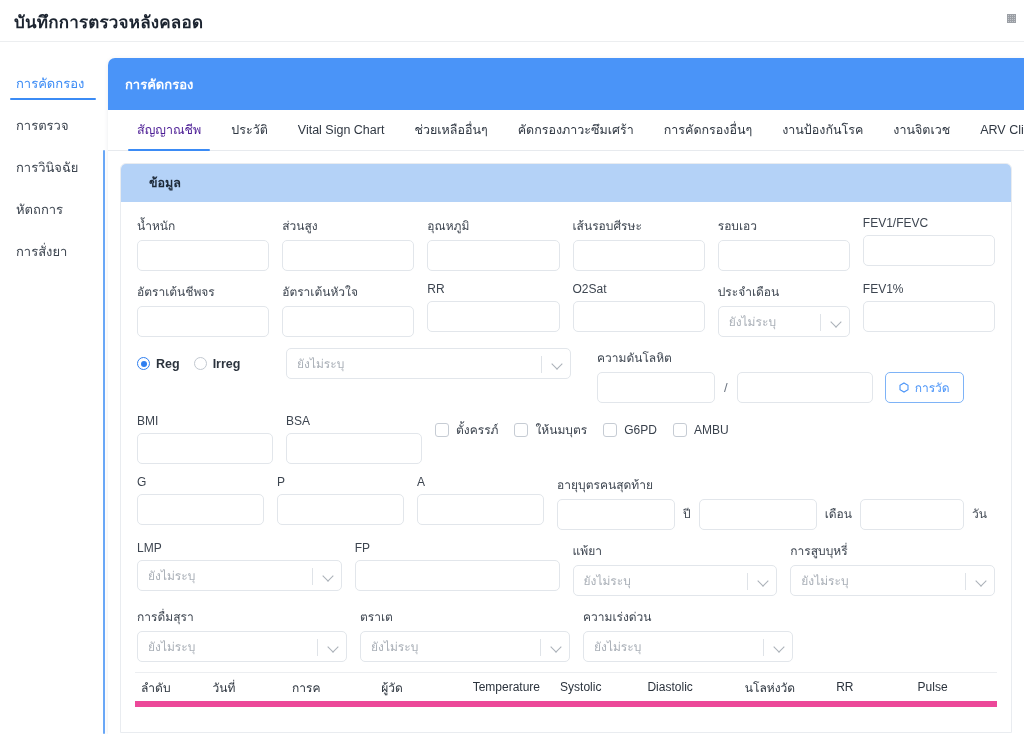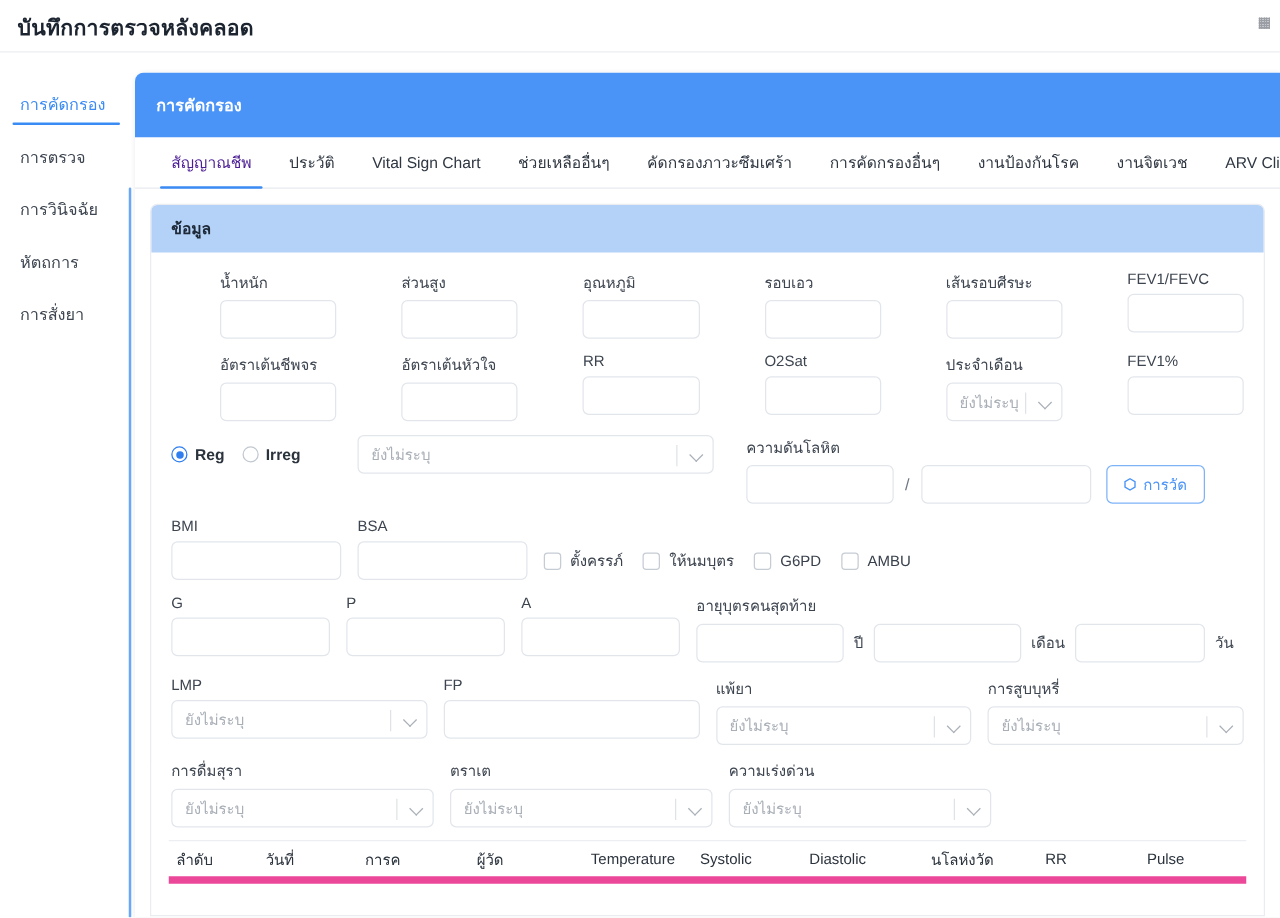--- a/index.html
+++ b/index.html
@@ -88,21 +88,21 @@
   }
 
   
   .card {
     margin: 12px 12px 0 12px; background: #fff;
     border: 1px solid #e9ecf0; border-radius: 6px 6px 0 0;
     height: 570px; overflow: hidden;
   }
   .card-head {
     height: 38px; background: #b4d2f7; display: flex; align-items: center;
-    padding-left: 16px;
+    padding-left: 28px;
   }
   .card-head-title { font-size: 12.5px; font-weight: bold; color: #1d2938; }
   .card-body { padding: 14px 16px 0 16px; position: relative; }
 
   
   .lbl { font-size: 12px; color: #3d4550; margin-bottom: 5px; display: block;
          white-space: nowrap; }
   .inp {
     height: 31px; border: 1px solid #e2e6eb; border-radius: 5px;
     background: #fff; width: 100%;
@@ -123,21 +123,21 @@
   }
   .caret::before {
     content: ""; position: absolute; left: 0; top: 0;
     width: 7px; height: 7px; border-right: 1.4px solid #aab0b8;
     border-bottom: 1.4px solid #aab0b8; transform: rotate(45deg);
   }
   .row { display: flex; }
   .col { margin-right: 13px; }
 
   
-  .g6 > .col { width: 136px; margin-left: 39px; }
+  .g6 > .col { width: 136px; }
   .g6 > .col:last-child { margin-right: 0; }
 
   
   .radio-wrap { display: flex; align-items: center; height: 31px; }
   .radio { display: flex; align-items: center; margin-right: 14px; cursor: pointer; }
   .rdo {
     width: 13px; height: 13px; border-radius: 50%;
     border: 1.5px solid #c2c8d0; margin-right: 6px; position: relative;
     background: #fff;
   }
@@ -262,25 +262,25 @@
           </div>
           <div class="col">
             <label class="lbl">ส่วนสูง</label>
             <input class="inp" value="" style="">
           </div>
           <div class="col">
             <label class="lbl">อุณหภูมิ</label>
             <input class="inp" value="" style="">
           </div>
           <div class="col">
+            <label class="lbl">เส้นรอบศีรษะ</label>
+            <input class="inp" value="" style="">
+          </div>
+          <div class="col">
             <label class="lbl">รอบเอว</label>
-            <input class="inp" value="" style="">
-          </div>
-          <div class="col">
-            <label class="lbl">เส้นรอบศีรษะ</label>
             <input class="inp" value="" style="">
           </div>
           <div class="col">
             <label class="lbl">FEV1/FEVC</label>
             <input class="inp" value="" style="">
           </div>
         </div>
 
         <div class="row g6" style="margin-top:11px">
           <div class="col">
@@ -354,21 +354,21 @@
 
         <div class="row" style="margin-top:11px">
           <div class="col" style="width:136px">
             <label class="lbl">BMI</label>
             <input class="inp" value="" style="">
           </div>
           <div class="col" style="width:136px">
             <label class="lbl">BSA</label>
             <input class="inp" value="" style="">
           </div>
-          <div class="col" style="width:300px;display:flex;align-items:flex-end">
+          <div class="col" style="width:300px;display:flex;">
             <div class="cbx-row" style="height:31px">
               <div class="cbx-item">
                 <span class="cbx"></span>
                 <span class="cbx-lbl">ตั้งครรภ์</span>
               </div>
               <div class="cbx-item">
                 <span class="cbx"></span>
                 <span class="cbx-lbl">ให้นมบุตร</span>
               </div>
               <div class="cbx-item">

